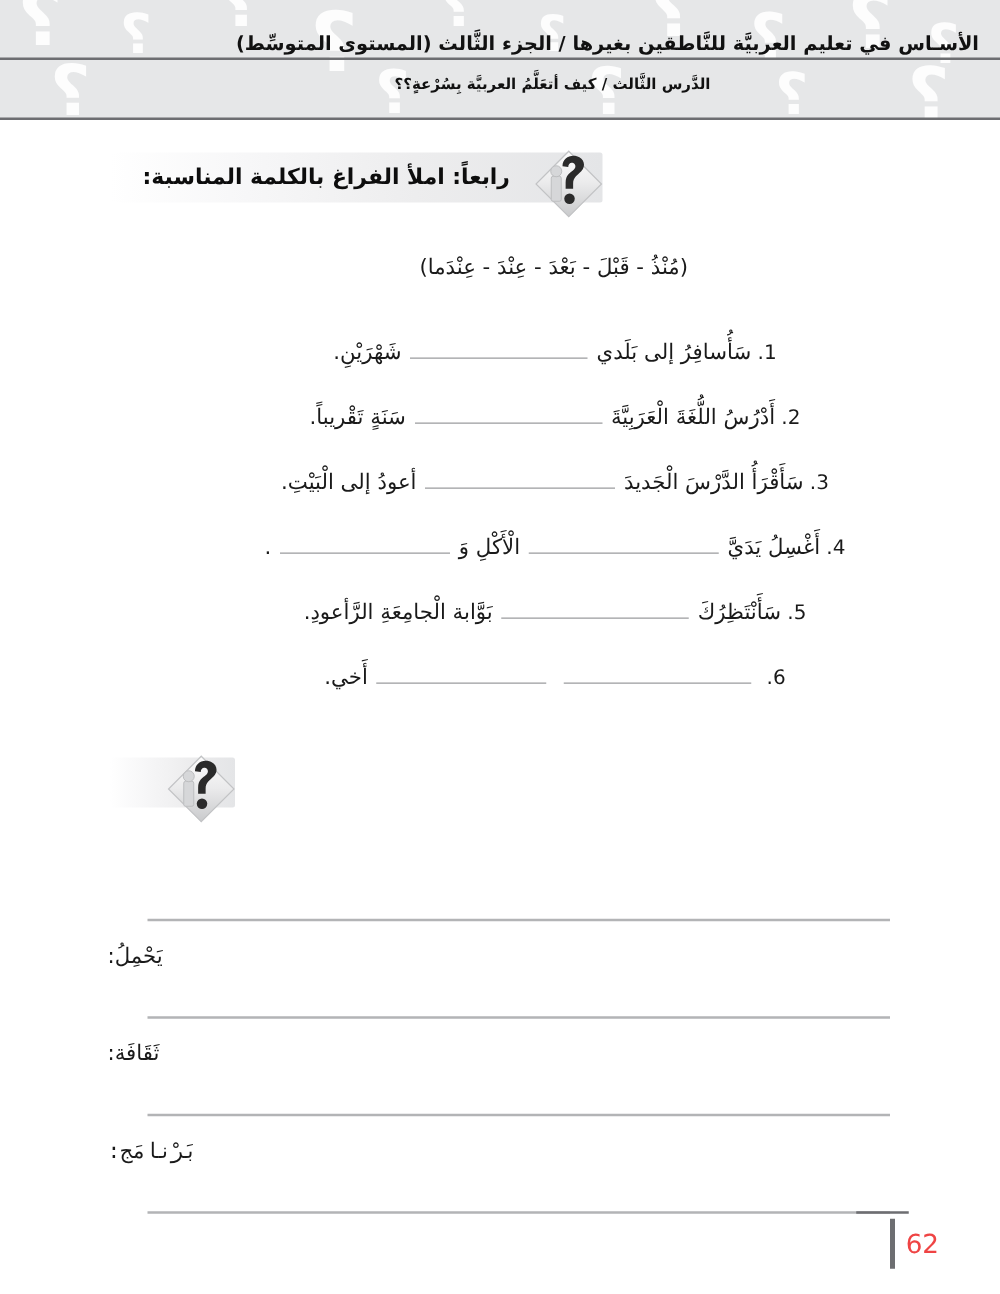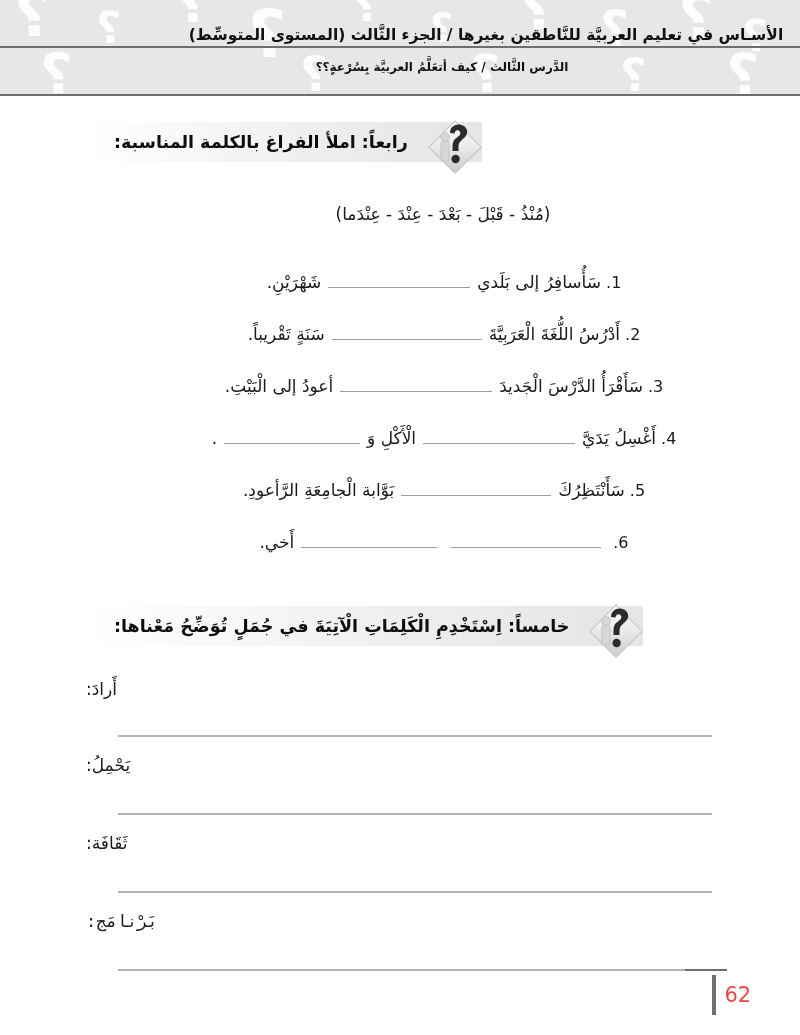--- a/index.html
+++ b/index.html
@@ -323,43 +323,39 @@
     <span class="q-inner">
         <span class="q-num">6.</span>
         <span class="blank" style="width: 150px;"></span>
         <span class="blank" style="width: 136px;"></span>
         <span class="seg">أَخي.</span>
       </span>
   </div>
 
   <div class="section-heading" style="top:498px; left:88px; right:auto;">
     <div class="heading-banner">
-      <span class="heading-text">خامساً: اِسْتَخْدِمِ الْكَلِمَاتِ الْآتِيَةَ في جُمَلٍ تُوَضِّحُ مَعْناها:</span>
       <span class="badge-icon">
         <svg viewBox="0 0 62 62" width="62" height="62" aria-hidden="true">
           <defs>
             <linearGradient id="dg2" x1="0" y1="0" x2="1" y2="1">
               <stop offset="0%" stop-color="#fdfdfd"></stop>
               <stop offset="48%" stop-color="#ebebec"></stop>
               <stop offset="100%" stop-color="#c9cacc"></stop>
             </linearGradient>
           </defs>
           <rect x="31" y="5" width="37" height="37" transform="rotate(45 31 5)" fill="url(#dg2)" stroke="#c2c3c5" stroke-width="1"></rect>
           <rect x="17" y="25" width="8" height="20" rx="1.5" fill="#d6d7d9" stroke="#bdbec0" stroke-width="0.8"></rect>
           <circle cx="21" cy="21" r="4.4" fill="#d6d7d9" stroke="#bdbec0" stroke-width="0.8"></circle>
           <path d="M26 17 C26 10.5, 32 7.5, 37.5 9 C43.5 10.7, 45 17, 41 21 C37.5 24.5, 34.5 26, 34.5 31 L34.5 35 L28.5 35 L28.5 30 C28.5 24, 32 22.5, 35 19.8 C37 18, 36.6 15.2, 34.6 14.4 C32.4 13.6, 30.6 15, 30.6 17.6 Z" fill="#2b2b2b"></path>
           <circle cx="31.6" cy="43" r="4.2" fill="#2b2b2b"></circle>
         </svg>
       </span>
     </div>
   </div>
 
-  <div class="vocab-word" style="top:583px;">
-    <span>أَرادَ:</span>
-  </div>
   <div class="answer-rule" style="top:639px;"></div>
 
   <div class="vocab-word" style="top:659px;margin-left:44px;">
     <span>يَحْمِلُ:</span>
   </div>
   <div class="answer-rule" style="top:717px;"></div>
 
   <div class="vocab-word" style="top:737px;">
     <span>ثَقَافَة:</span>
   </div>

